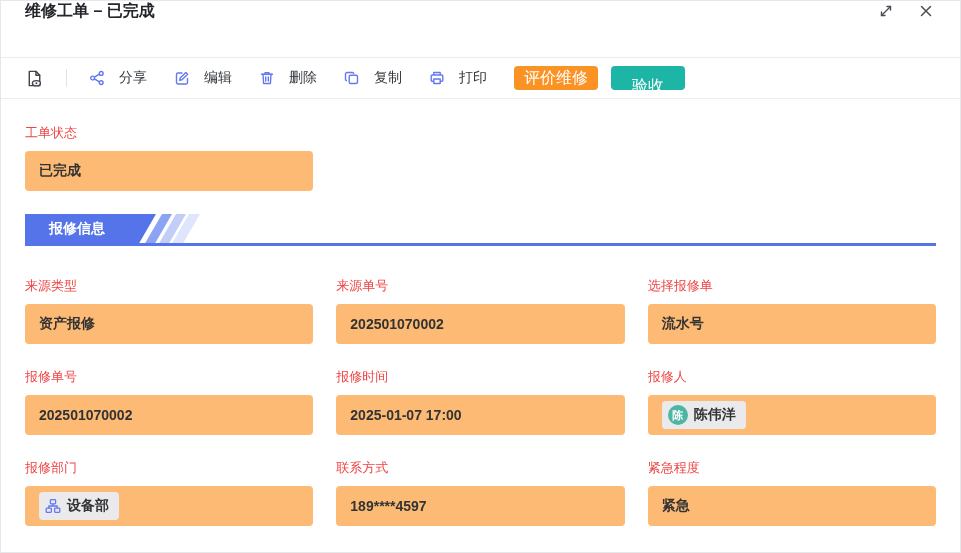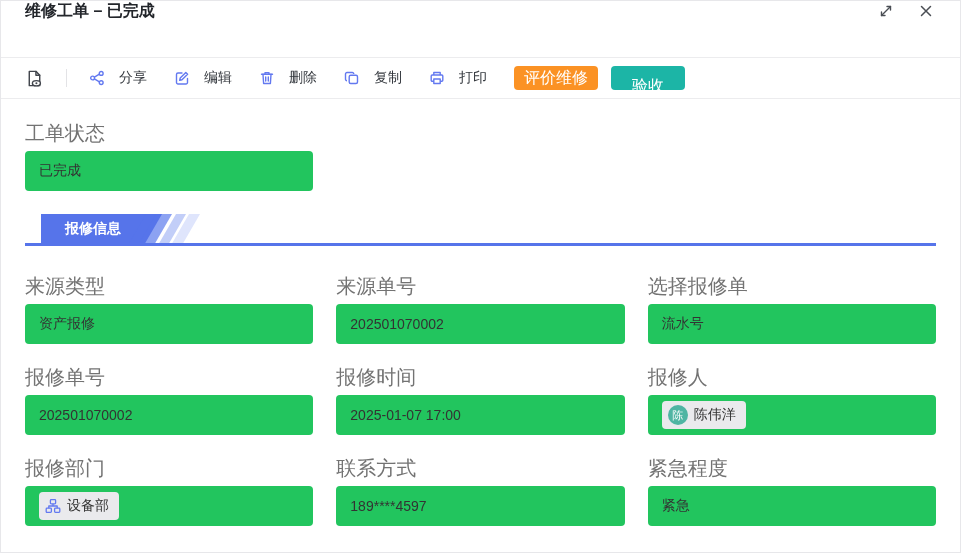--- a/index.html
+++ b/index.html
@@ -59,42 +59,43 @@
     border: none; cursor: pointer;
     color: #fff; font-size: 16px; border-radius: 4px;
     height: 24px; line-height: 24px;
     font-family: inherit;
   }
   .pill-orange { padding: 0 10px; margin-right: 13px; }
   .pill-teal   { padding: 8px 21px; }
 
   
   .body { padding: 24px; }
-  .field-label { font-size: 20px; color: #737373; line-height: 20px; }
+  .field-label { font-size: 13px; color: #ef4444; line-height: 20px; }
   .field-box {
     margin-top: 8px;
     height: 40px;
-    background: #22c55e;
+    background: #fdba74;
     border-radius: 4px;
     display: flex;
     align-items: center;
     padding: 0 14px;
     font-size: 14px;
     color: #333;
+    font-weight: bold;
   }
   .status-group { width: calc((100% - 46px) / 3); }
 
   
   .section-banner {
     position: relative;
     height: 32px;
     margin-top: 23px;
   }
   .banner-main {
-    position: absolute; left: 16px; top: 0;
+    position: absolute; left: 0; top: 0;
     height: 29px; width: 126px;
     display: flex; align-items: center;
     padding-left: 24px;
     color: #fff; font-size: 14px; font-weight: bold;
     clip-path: polygon(0 0, 100% 0, calc(100% - 17px) 100%, 0 100%);
   }
   .stripe {
     position: absolute; top: 0; height: 29px; width: 10px;
     transform: skewX(-30deg);
     transform-origin: top left;

